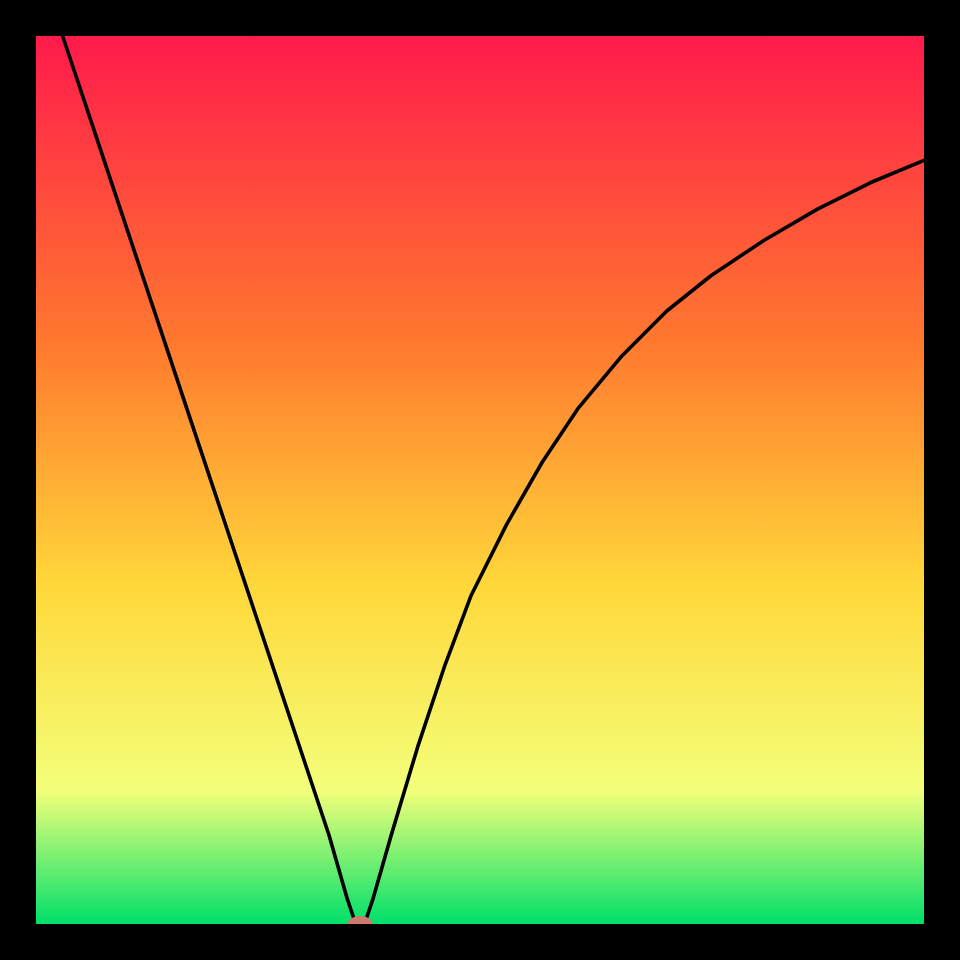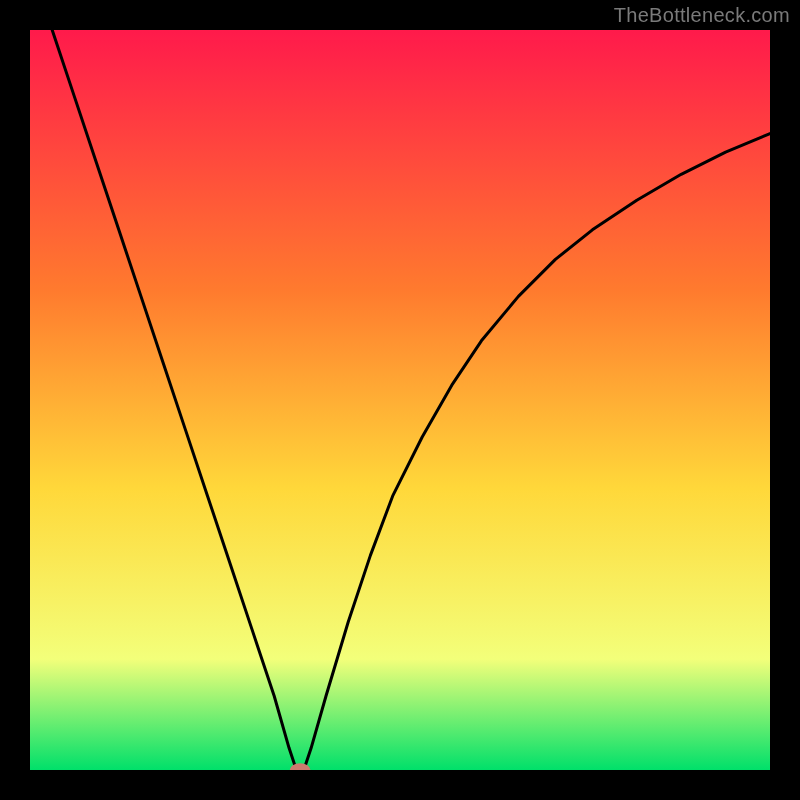--- a/index.html
+++ b/index.html
@@ -4,21 +4,20 @@
 <style>
   html,body{margin:0;padding:0;width:800px;height:800px;background:#fff;font-family:Arial,Helvetica,sans-serif}
   .stage{position:relative;width:800px;height:800px}
   .attribution{position:absolute;top:4px;right:10px;font-size:20px;color:#7a7a7a;font-weight:400;letter-spacing:.3px}
   svg{display:block}
 </style>
 </head>
 <body>
 
 <div class="stage">
-  <div class="attribution">TheBottleneck.com</div>
   <svg id="chart-svg" width="800" height="800" viewBox="0 0 800 800">
     <defs>
       <linearGradient id="bg-grad" x1="0" y1="0" x2="0" y2="1">
         <stop id="g0" offset="0%" stop-color="#ff1a4b"></stop>
         <stop id="g1" offset="35%" stop-color="#ff7a2e"></stop>
         <stop id="g2" offset="62%" stop-color="#ffd83a"></stop>
         <stop id="g3" offset="85%" stop-color="#f3ff7a"></stop>
         <stop id="g4" offset="100%" stop-color="#00e06a"></stop>
       </linearGradient>
     </defs>

